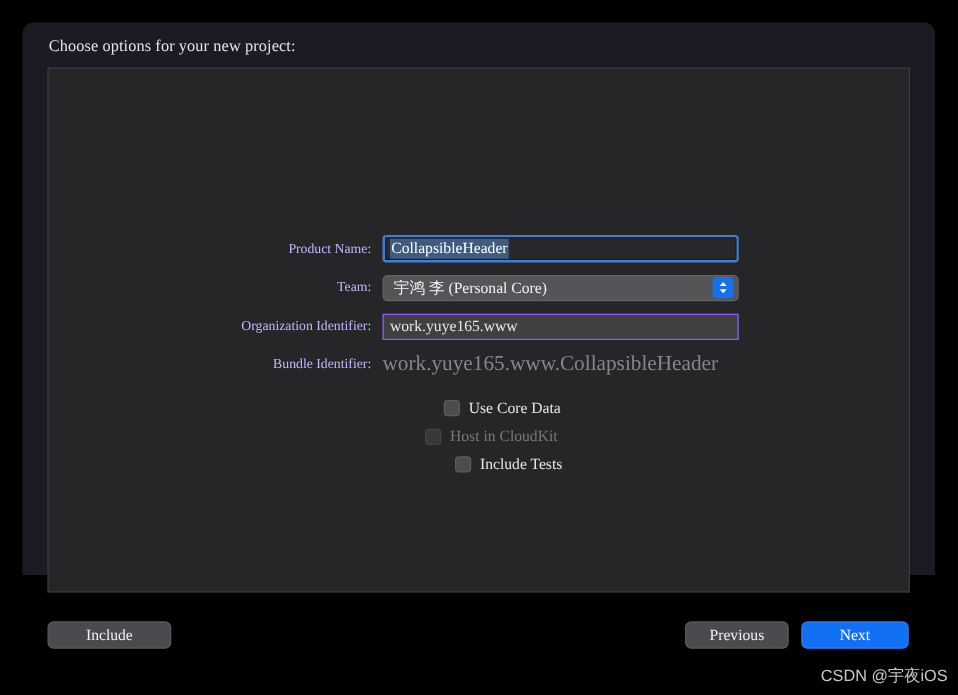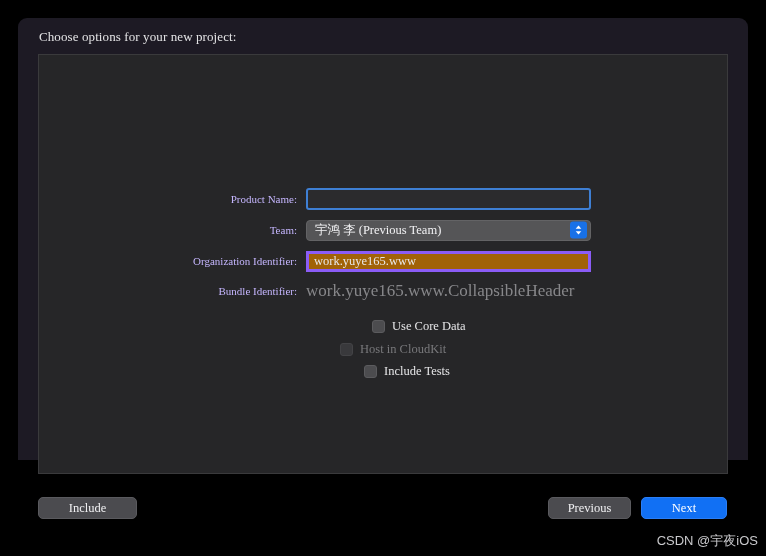--- a/index.html
+++ b/index.html
@@ -127,22 +127,22 @@
     background: #3f5c80;
     padding: 1px 1px 2px 1px;
     white-space: nowrap;
   }
 
   
   .textfield {
     width: 285px;
     height: 21px;
     box-sizing: border-box;
-    background: #a16207;
-    border: 3px solid #8b5cf6;
+    background: #404040;
+    border: 1px solid #8b5cf6;
     display: flex;
     align-items: center;
     padding-left: 5px;
     font-size: 12.5px;
     color: #e8e8ea;
     overflow: hidden;
     white-space: nowrap;
   }
 
   
@@ -261,29 +261,32 @@
 
     <div class="panel">
 
       <div class="form">
 
         <div class="form-row" style="top:133px;">
           <div class="row-label">Product Name:</div>
           <div class="row-field">
             <div class="textfield-focus-wrap">
               <div class="textfield-focus-ring"></div>
+              <div class="textfield-focus-inner">
+                <span class="selected-text">CollapsibleHeader</span>
+              </div>
             </div>
           </div>
         </div>
 
         <div class="form-row" style="top:164px;">
           <div class="row-label">Team:</div>
           <div class="row-field">
             <div class="popup">
-              <span>宇鸿 李 (Previous Team)</span>
+              <span>宇鸿 李 (Personal Core)</span>
               <span class="popup-indicator">
                 <svg width="11" height="13" viewBox="0 0 11 13">
                   <path d="M5.5 2 L8.3 5.2 L2.7 5.2 Z" fill="#ffffff"></path>
                   <path d="M5.5 11 L8.3 7.8 L2.7 7.8 Z" fill="#ffffff"></path>
                 </svg>
               </span>
             </div>
           </div>
         </div>
 
@@ -294,21 +297,21 @@
           </div>
         </div>
 
         <div class="form-row" style="top:225px;justify-content:space-between;">
           <div class="row-label">Bundle Identifier:</div>
           <div class="row-field">
             <div class="static-value">work.yuye165.www.CollapsibleHeader</div>
           </div>
         </div>
 
-        <div class="check-row" style="left:285px; top:262px;padding-left:48px;">
+        <div class="check-row" style="left:268px; top:262px;padding-left:48px;">
           <span class="checkbox"></span>
           <span class="check-label">Use Core Data</span>
         </div>
 
         <div class="check-row" style="left:301px; top:285px;">
           <span class="checkbox disabled"></span>
           <span class="check-label disabled">Host in CloudKit</span>
         </div>
 
         <div class="check-row" style="left:285px; top:307px;margin-left:40px;">

